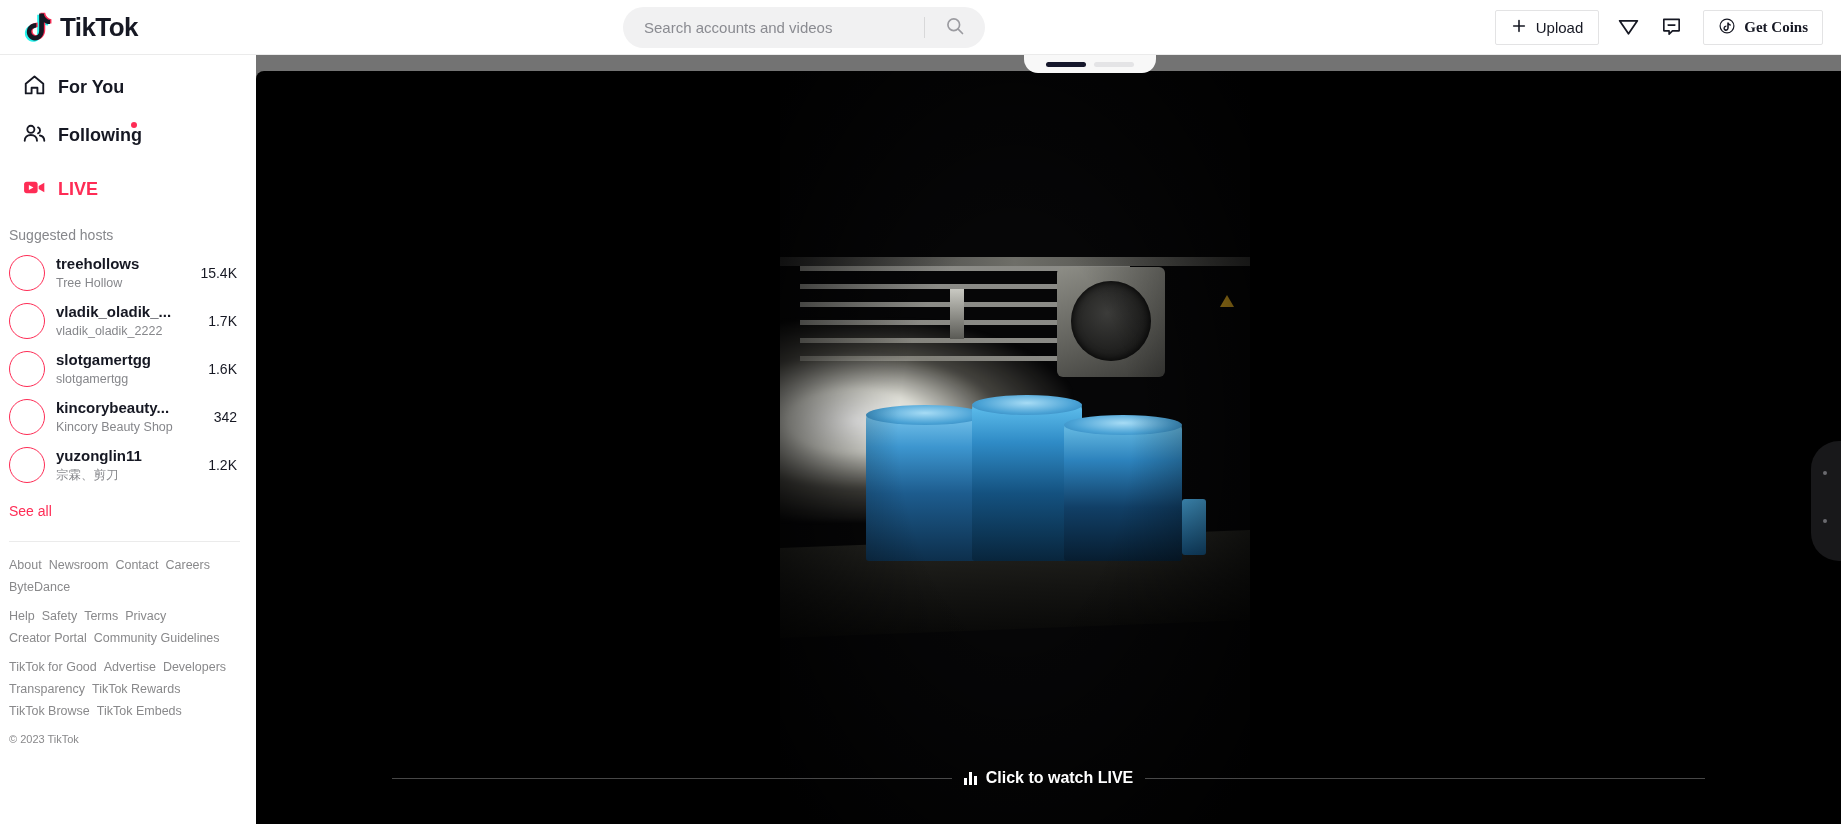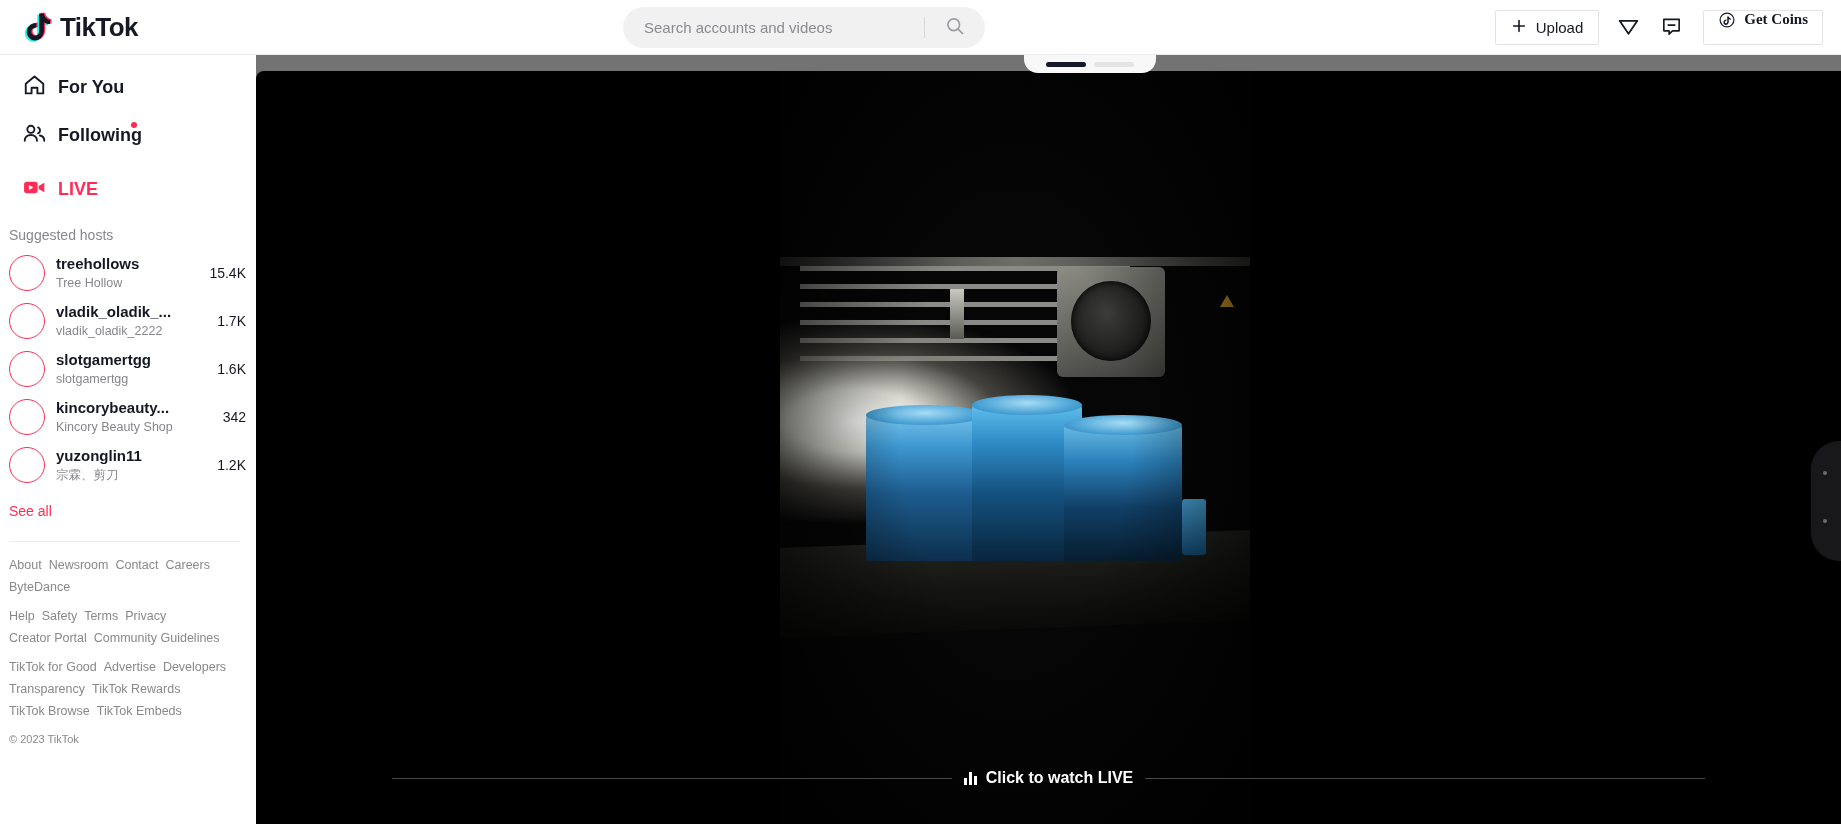--- a/index.html
+++ b/index.html
@@ -65,21 +65,21 @@
   }
   .icon-btn {
     width:28px; height:30px;
     display:flex; align-items:center; justify-content:center;
     background:transparent; border:none; cursor:pointer;
   }
   .coins-btn {
     height:35px; padding:0 14px; margin-left:3px;
     border:1px solid #e3e3e4; border-radius:2px;
     background:#fff; cursor:pointer;
-    display:flex; align-items:flex-start; gap:8px;
+    display:flex; align-items:center; gap:8px;
     font-size:15px; color:#161823; font-weight:bold;
     font-family:"Liberation Serif", serif;
   }
 
   
   .sidebar {
     position:absolute; top:55px; left:0;
     width:256px; height:769px;
     background:#fff;
     padding:8px 0 0 0;
@@ -98,21 +98,21 @@
     top:11px; left:131px;
   }
   .nav-sep { height:6px; }
 
   .sec-title {
     font-size:14px; color:#86878b;
     padding:14px 0 6px 9px;
   }
   .host-row {
     display:flex; align-items:center;
-    height:48px; padding-left:9px; padding-right:10px;
+    height:48px; padding-left:9px; padding-right:19px;
     cursor:pointer;
   }
   .avatar {
     width:36px; height:36px; border-radius:50%;
     border:1.5px solid #fe2c55;
     padding:2px; flex:0 0 auto;
     position:relative;
   }
   .avatar-img {
     width:100%; height:100%; border-radius:50%;

